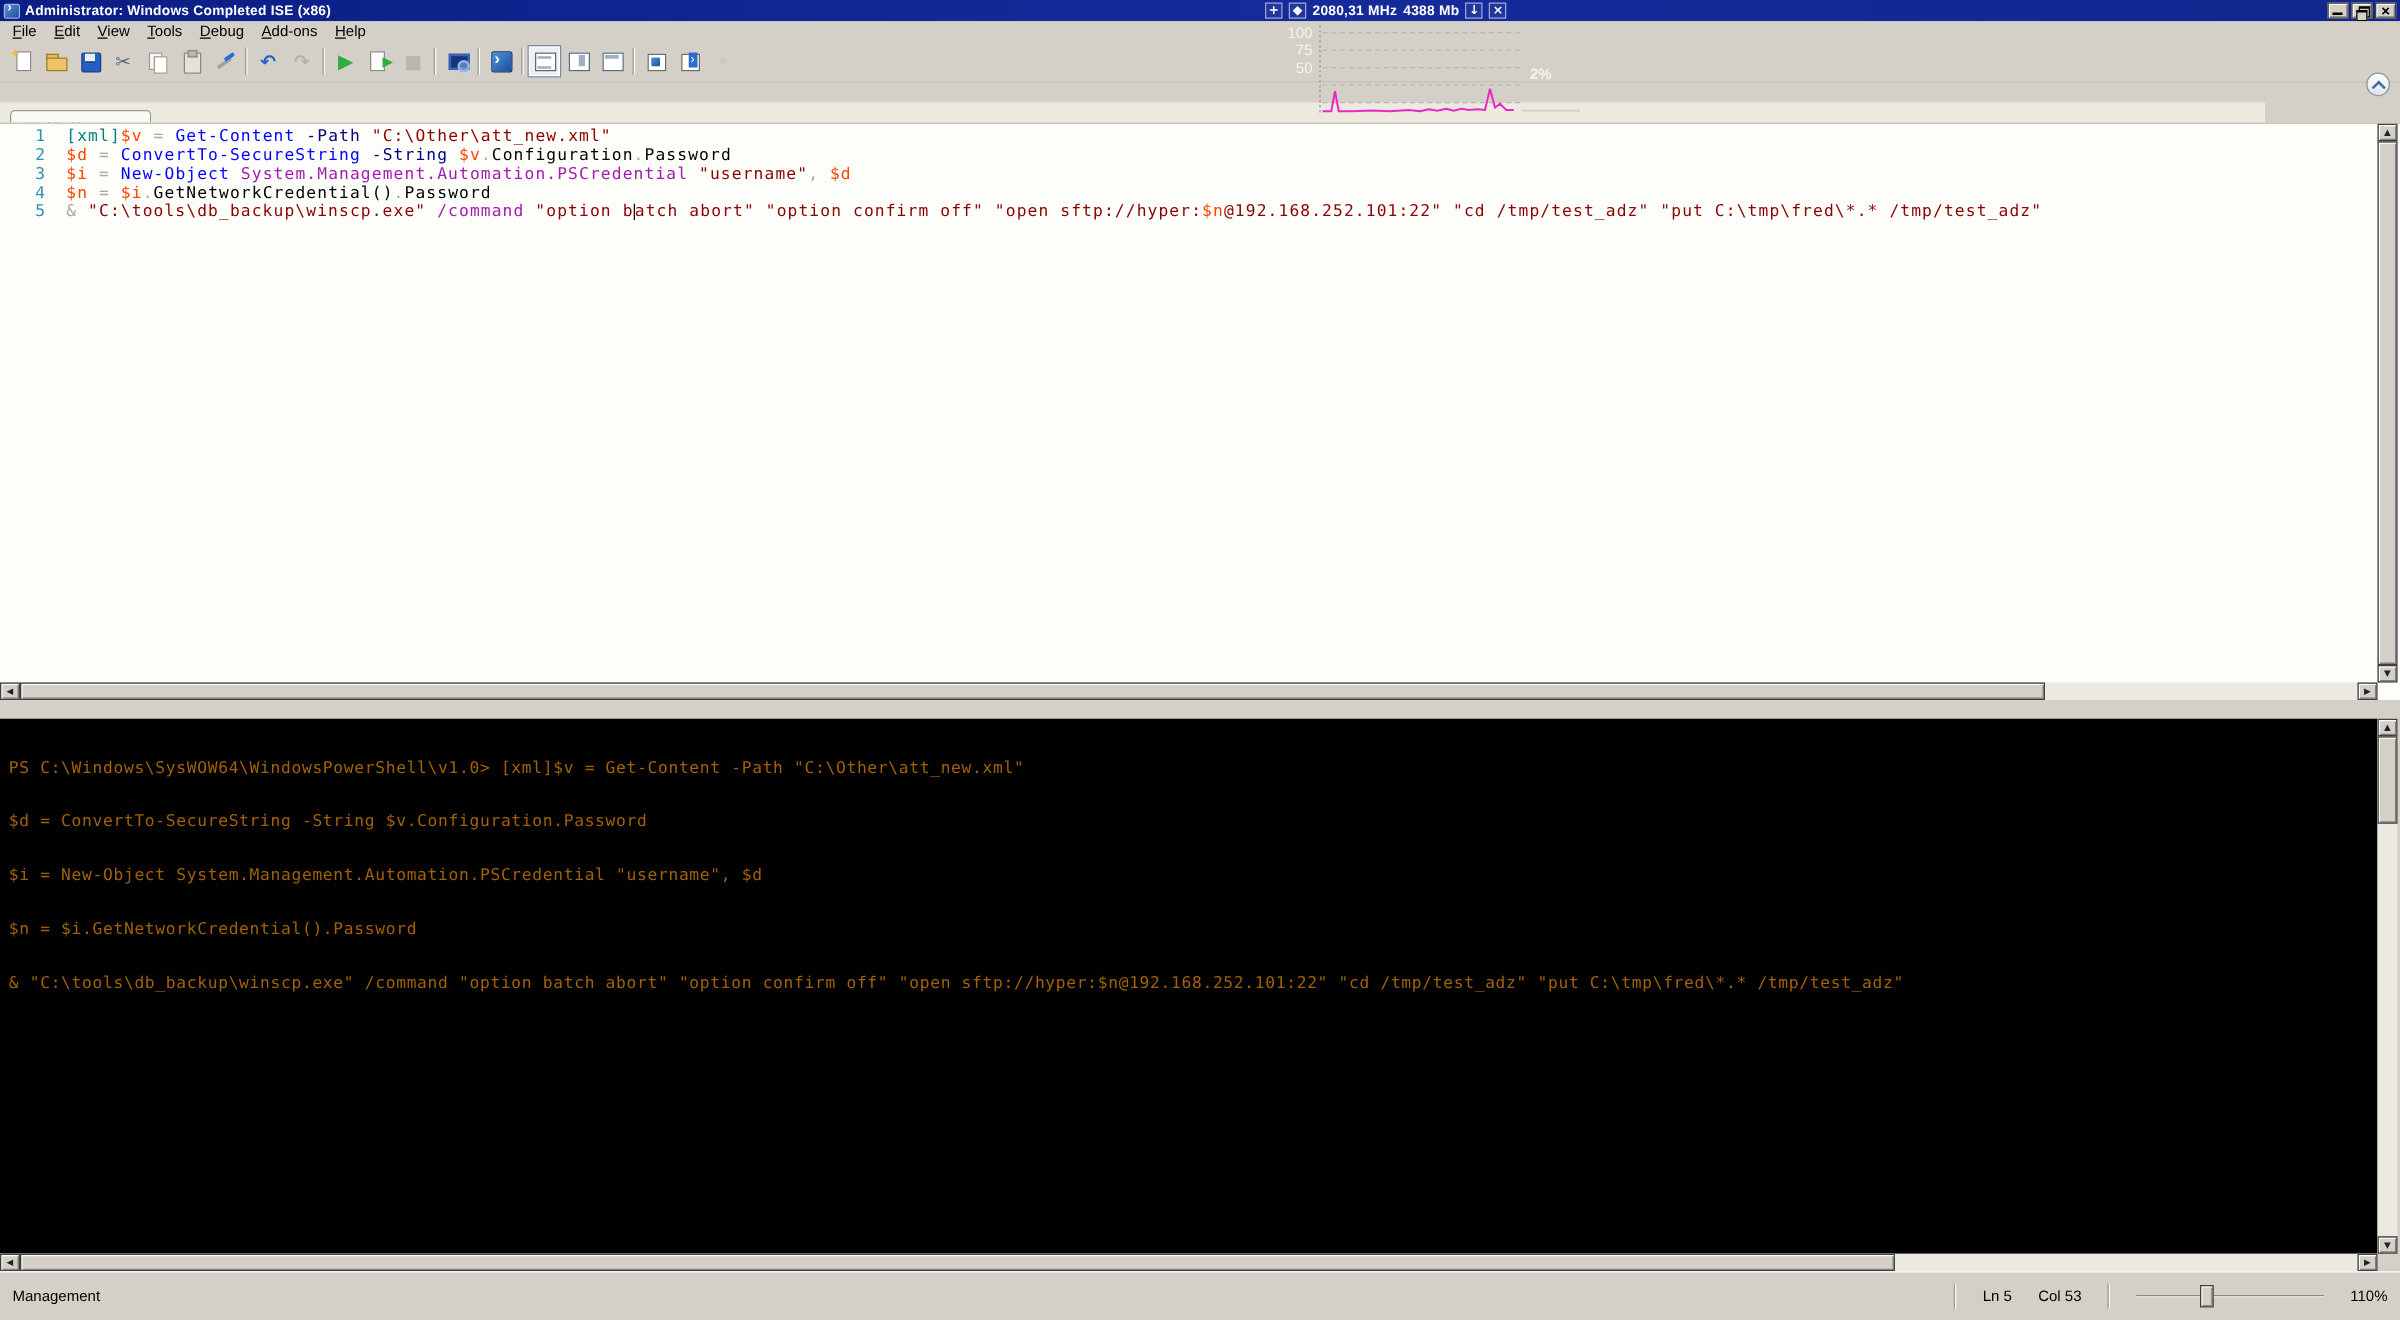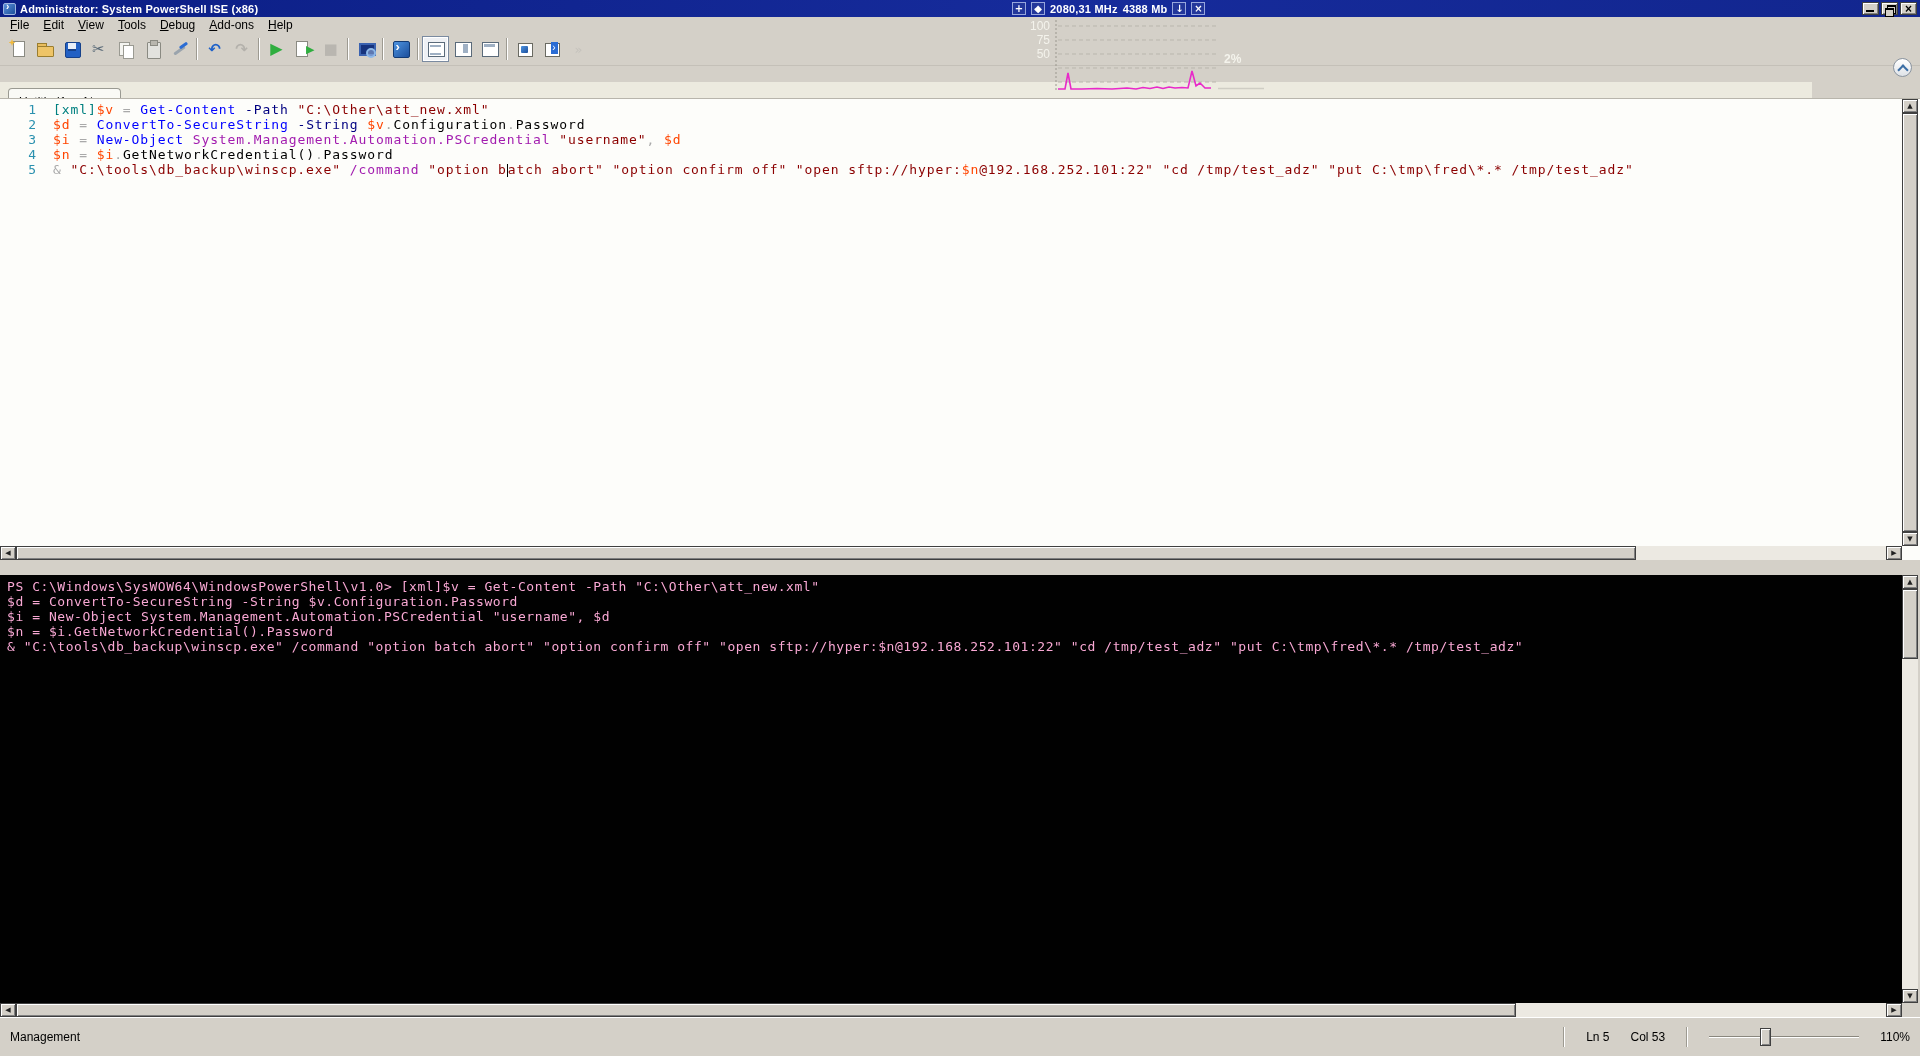--- a/index.html
+++ b/index.html
@@ -105,22 +105,22 @@
   .ed-vscroll { right:2px; top:99px; width:16px; height:447px; }
   .ed-hscroll { left:0; top:546px; height:14px; width:1902px; }
   .co-vscroll { right:2px; top:575px; width:16px; height:428px; }
   .co-hscroll { left:0; top:1003px; height:14px; width:1902px; }
 
   
   .splitter { position:absolute; left:0; top:560px; width:1920px; height:15px; background:#d4d0c8; }
 
   
   .console { position:absolute; left:0; top:575px; width:1902px; height:428px; background:#010101; padding:4px 0 0 7px; overflow:hidden; }
-  .c-line { color:#f9a8d4; font-family:"DejaVu Sans Mono","Liberation Mono",monospace; font-size:13px; letter-spacing:.55px;
-    height:15px; line-height:15px; white-space:pre; }
+  .c-line { color:#a16207; font-family:"DejaVu Sans Mono","Liberation Mono",monospace; font-size:13px; letter-spacing:.55px;
+    height:15px; line-height:15px; white-space:pre;margin-top:28px; }
 
   
   .statusbar { position:absolute; left:0; top:1017px; width:1920px; height:39px; background:#d4d0c8; border-top:1px solid #fff;
     display:flex; align-items:center; padding:0 10px; }
   .status-text { font-size:12px; }
   .status-right { position:absolute; right:10px; top:0; height:100%; display:flex; align-items:center; gap:21px; }
   .st-sep { width:2px; height:20px; border-left:1px solid #9d9a91; border-right:1px solid #ffffff; }
   .lncol { font-size:12px; white-space:pre; }
   .zoom-slider { position:relative; width:150px; height:20px; }
   .zoom-track { position:absolute; left:0; right:0; top:9px; height:2px; background:#8a877e; border-bottom:1px solid #fff; }
@@ -134,21 +134,21 @@
     font-size:10px; line-height:1; color:#fff; font-family:"DejaVu Sans",sans-serif; font-weight:bold; }
   .gtext { font-size:11px; font-weight:bold; letter-spacing:.2px; }
   .gadget-chart { position:absolute; left:1012px; top:16px; pointer-events:none; }
   .gadget-chart text { fill:#f4f3ec; font-family:"Liberation Sans",sans-serif; font-size:12px; }
 </style>
 </head>
 <body>
 
 <div class="titlebar">
   <span class="app-icon"></span>
-  <span class="title-text">Administrator: System PowerShell ISE (x86)</span>
+  <span class="title-text">Administrator: Windows Completed ISE (x86)</span>
   <span class="win-btns">
     <span class="wbtn wbtn-min"></span>
     <span class="wbtn wbtn-restore"></span>
     <span class="wbtn wbtn-close"></span>
   </span>
 </div>
 
 <div class="gadget-bar">
   <span class="gbtn">+</span>
   <span class="gbtn">◆</span>

